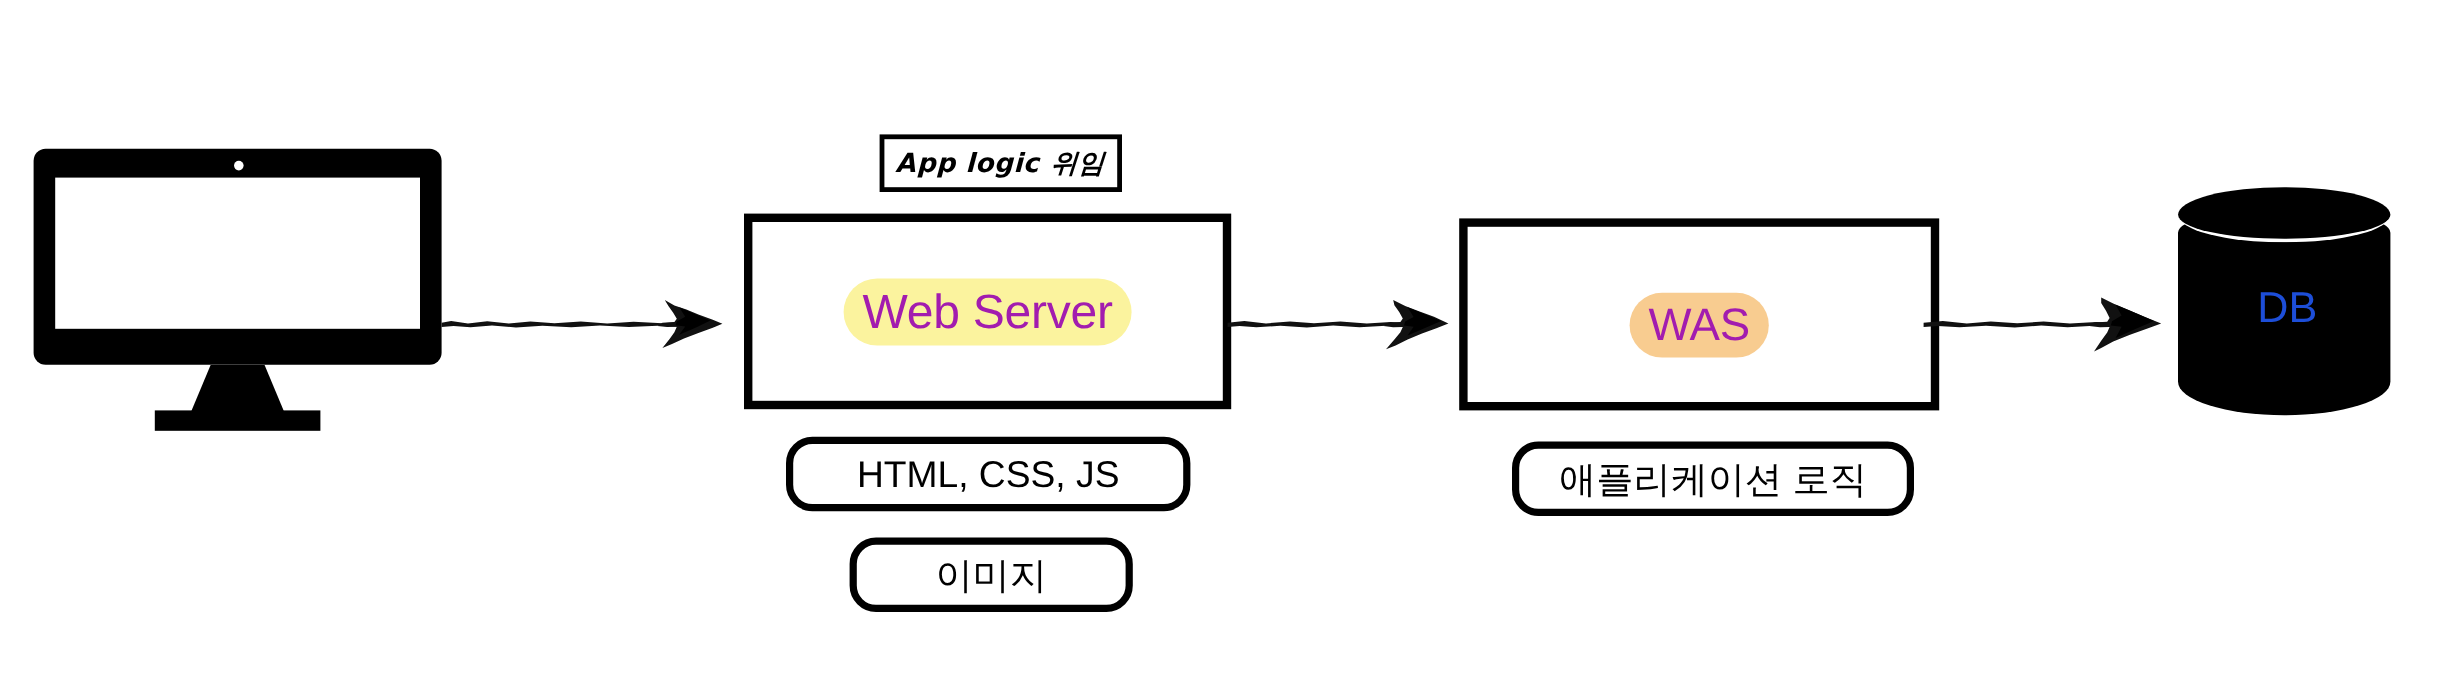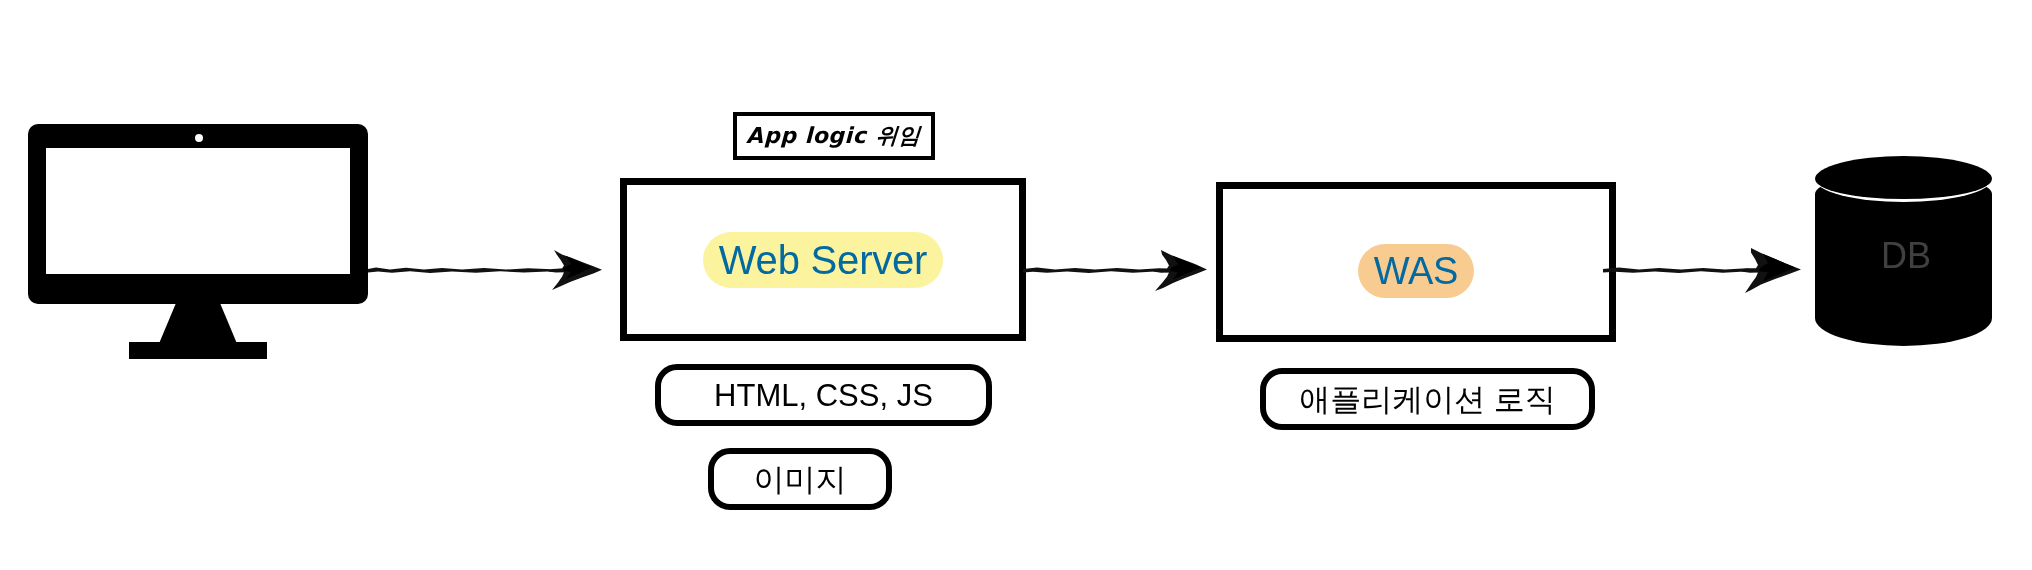--- a/index.html
+++ b/index.html
@@ -101,21 +101,21 @@
   }
   .srv-box-was {
     left: 1216px;
     top: 182px;
     width: 400px;
     height: 160px;
   }
 
   .hl-label {
     font-size: 40px;
-    color: #0369a1;
+    color: #a21caf;
     line-height: 1;
     padding: 8px 16px;
     border-radius: 28px;
     white-space: nowrap;
     letter-spacing: -0.2px;
   }
   .hl-yellow { background: #fbf39e; }
   .hl-orange { background: #f8cc90; font-size: 38px; margin-top: 17px; }
 
   
@@ -154,21 +154,21 @@
     align-items: center;
     justify-content: center;
   }
   .pill-text {
     font-size: 31px;
     color: #000000;
     white-space: nowrap;
     line-height: 1;
   }
   .pill-html { left: 655px; top: 364px; width: 337px; height: 62px; align-items: center; }
-  .pill-img  { left: 708px; top: 448px; width: 184px; height: 62px; }
+  .pill-img  { left: 708px; top: 448px; width: 236px; height: 62px; }
   .pill-applogic { left: 1260px; top: 368px; width: 335px; height: 62px; }
 
   
   .db {
     position: absolute;
     left: 1815px;
     top: 156px;
     width: 177px;
     height: 208px;
   }
@@ -191,21 +191,21 @@
     border-radius: 50%;
     border-bottom: 3px solid #ffffff;
     box-sizing: border-box;
   }
   .db-label {
     position: absolute;
     left: 0;
     top: 82px;
     width: 182px;
     text-align: center;
-    color: #404040;
+    color: #1d4ed8;
     font-size: 36px;
     line-height: 1;
   }
 </style>
 </head>
 <body>
 
 <div class="stage">
 
   <div class="monitor">

